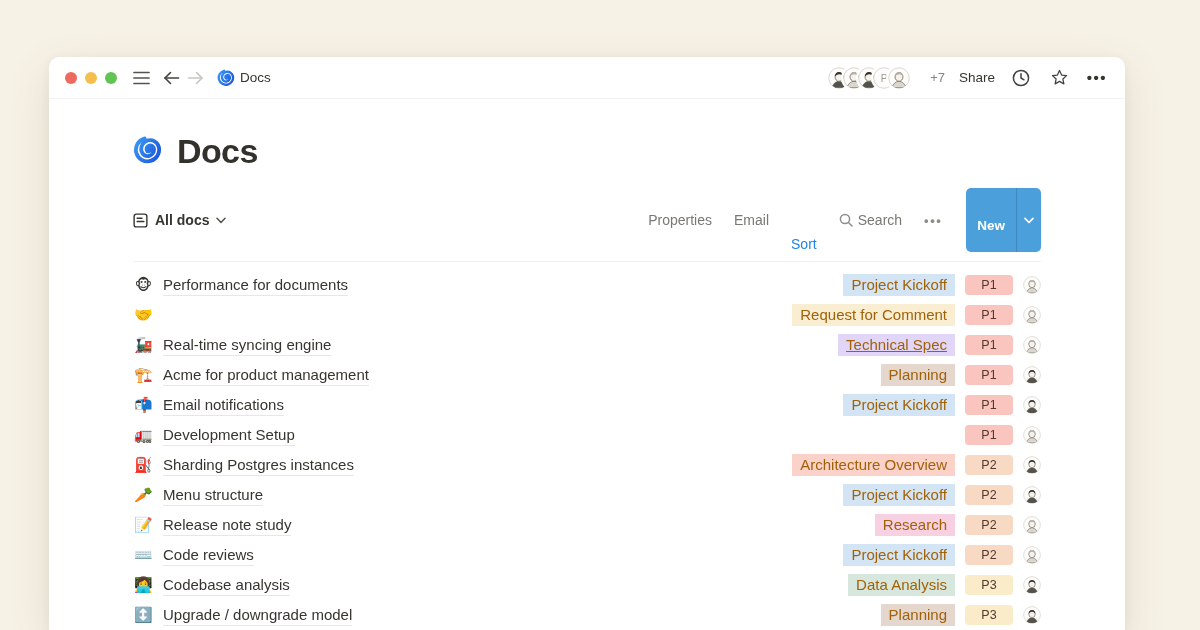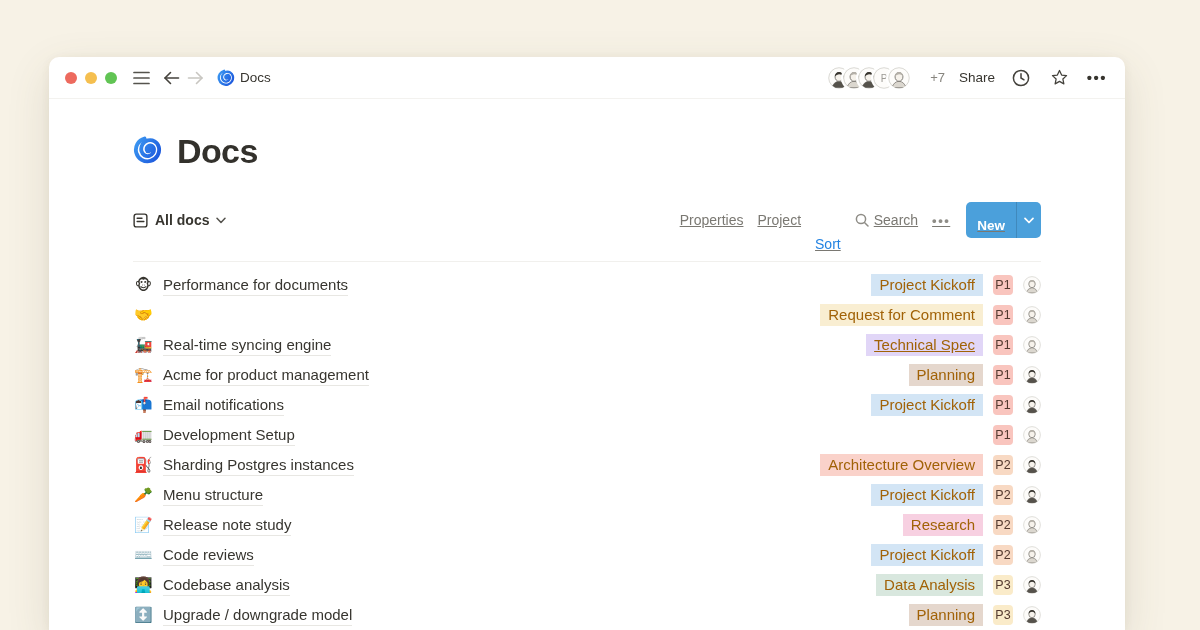--- a/index.html
+++ b/index.html
@@ -33,37 +33,37 @@
   .share-label { font-size:13.5px; font-weight:500; color:#37352F; }
   .icon-btn { display:flex; align-items:center; justify-content:center; width:24px; height:24px; color:#44423C; }
   .ellipsis { font-size:15px; letter-spacing:1.5px; color:#37352F; font-weight:700; line-height:1; }
   
   .content { padding:0 84px; }
   .page-header { display:flex; align-items:center; gap:13px; margin-top:33px; }
   .page-title { font-size:34px; font-weight:700; letter-spacing:-.6px; color:#33312C; }
   .view-bar { display:flex; align-items:center; justify-content:space-between; margin-top:17px; padding-bottom:9px; border-bottom:1px solid #F1F0ED; }
   .view-switcher { display:flex; align-items:center; gap:7px; font-size:14px; font-weight:700; color:#37352F; }
   .view-switcher svg { display:block; }
-  .toolbar { display:flex; align-items:center; gap:14px; font-size:14px; color:#7A7872;text-decoration:underline; }
+  .toolbar { display:flex; gap:22px; font-size:14px; color:#7A7872; }
   .tool { white-space:nowrap; display:flex; align-items:center; gap:5px; }
   .tool-sort { font-weight:500;margin-top:48px; }
   .tool-more { letter-spacing:1.5px; font-weight:700; font-size:13px; color:#8F8D87; }
   .new-btn { display:flex; align-items:stretch; border-radius:5px; overflow:hidden; color:#fff; font-weight:700; font-size:13.5px; margin-left:2px; }
   .new-main { padding:16px 11px 5px; display:flex; align-items:center; }
   .new-chev { padding:0 7px; display:flex; align-items:center; border-left:1px solid rgba(0,0,0,.14); }
   
   .doc-list { margin-top:8px; }
   .doc-row { height:30px; display:flex; align-items:center; }
   .doc-emoji { width:21px; margin-right:9px; font-size:15px; text-align:center; line-height:1;
                font-family:"DejaVu Sans",sans-serif; }
   .doc-name { font-size:15px; font-weight:500; color:#37352F; line-height:19px;
               border-bottom:1px solid #E8E7E3; padding-bottom:1px; white-space:nowrap; }
   .row-right { margin-left:auto; display:flex; align-items:center; gap:10px; }
   .tag { font-size:15px; padding:2.5px 8px 3px; border-radius:0; color:#a16207; white-space:nowrap; line-height:1.15; }
-  .priority { font-size:12.5px; width:20px; text-align:center; padding:2.5px 0 3px; border-radius:4px; color:#53392F; line-height:1.15; }
+  .priority { font-size:12.5px; width:48px; text-align:center; padding:2.5px 0 3px; border-radius:4px; color:#53392F; line-height:1.15; }
   .row-avatar { display:flex; }
 </style>
 </head>
 <body>
 
 <div class="window">
 
   <div class="topbar">
     <div class="traffic">
       <span class="dot dot-red"></span>
@@ -221,21 +221,21 @@
             <line x1="4.4" y1="5.6" x2="9.6" y2="5.6" stroke="#37352F" stroke-width="1.5" stroke-linecap="round"></line>
             <line x1="4.4" y1="9" x2="11.6" y2="9" stroke="#37352F" stroke-width="1.5" stroke-linecap="round"></line>
           </svg>
         <span>All docs</span>
         <svg width="10" height="7" viewBox="0 0 10 7">
             <polyline points="1,1.3 5,5.5 9,1.3" fill="none" stroke="#55534D" stroke-width="1.5" stroke-linecap="round" stroke-linejoin="round"></polyline>
           </svg>
       </div>
       <div class="toolbar">
         <span class="tool">Properties</span>
-        <span class="tool">Project</span>
+        <span class="tool">Email</span>
         <span class="tool tool-sort" id="sort-tool" style="color: rgb(35, 131, 226);">Sort</span>
         <span class="tool">
           <svg width="14" height="14" viewBox="0 0 14 14">
               <circle cx="6" cy="6" r="4.6" fill="none" stroke="#8F8D87" stroke-width="1.5"></circle>
               <line x1="9.5" y1="9.5" x2="13" y2="13" stroke="#8F8D87" stroke-width="1.5" stroke-linecap="round"></line>
             </svg>
           <span>Search</span>
         </span>
         <span class="tool tool-more">•••</span>
         <span class="new-btn" id="new-btn" style="background: rgb(75, 160, 219);">

